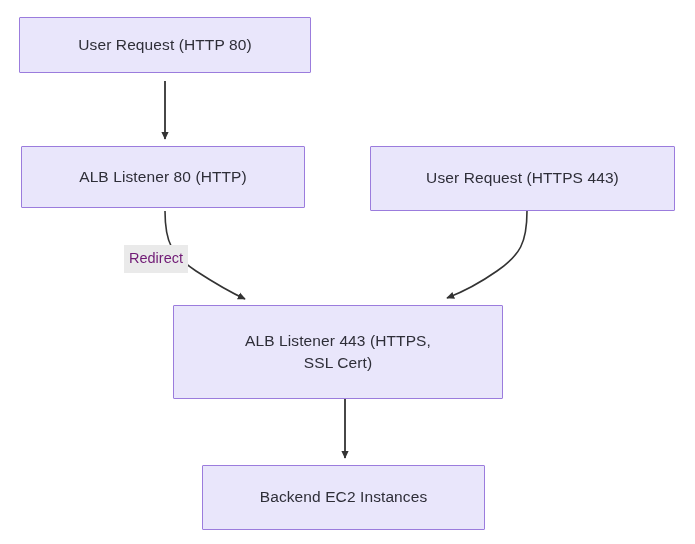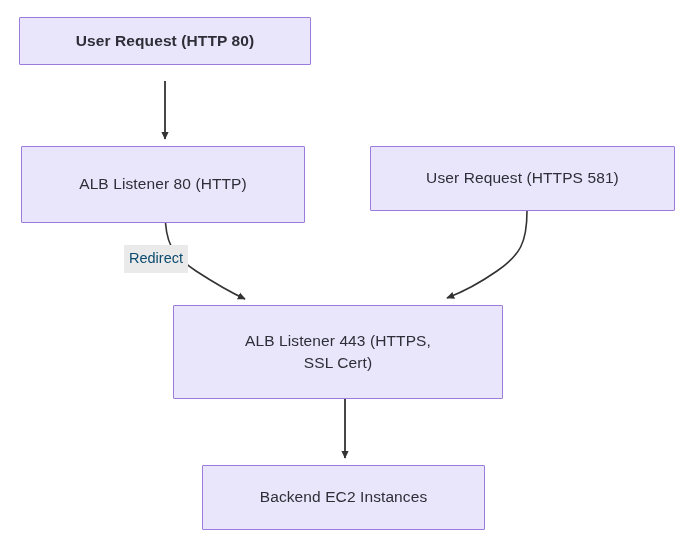--- a/index.html
+++ b/index.html
@@ -46,30 +46,30 @@
     letter-spacing: 0.1px;
   }
   .node-label {
     display: block;
     padding: 0 10px;
     white-space: pre-line;
   }
   .edge-label {
     position: absolute;
     background: #eaeaea;
-    color: #0c4a6e;
+    color: #701a75;
     font-size: 14.5px;
     font-family: "Liberation Sans", sans-serif;
     line-height: 1;
     padding: 6px 5px 7px 5px;
     white-space: nowrap;
   }
   
-  #node-user-http   { left: 19px;  top: 17px;  width: 292px; height: 48px; font-weight: bold; }
-  #node-alb-80      { left: 21px;  top: 146px; width: 284px; height: 77px; }
+  #node-user-http   { left: 19px;  top: 17px;  width: 292px; height: 56px; }
+  #node-alb-80      { left: 21px;  top: 146px; width: 284px; height: 62px; }
   #node-user-https  { left: 370px; top: 146px; width: 305px; height: 65px; }
   #node-alb-443     { left: 173px; top: 305px; width: 330px; height: 94px; }
   #node-backend     { left: 202px; top: 465px; width: 283px; height: 65px; justify-content: center; }
   #edge-label-redirect { left: 124px; top: 245px; }
 </style>
 </head>
 <body>
 
 <div id="diagram-canvas">
 
@@ -91,21 +91,21 @@
 
   <div class="node" id="node-user-http">
     <span class="node-label">User Request (HTTP 80)</span>
   </div>
 
   <div class="node" id="node-alb-80">
     <span class="node-label">ALB Listener 80 (HTTP)</span>
   </div>
 
   <div class="node" id="node-user-https">
-    <span class="node-label">User Request (HTTPS 581)</span>
+    <span class="node-label">User Request (HTTPS 443)</span>
   </div>
 
   <div class="node" id="node-alb-443">
     <span class="node-label">ALB Listener 443 (HTTPS,
 SSL Cert)</span>
   </div>
 
   <div class="node" id="node-backend">
     <span class="node-label">Backend EC2 Instances</span>
   </div>

